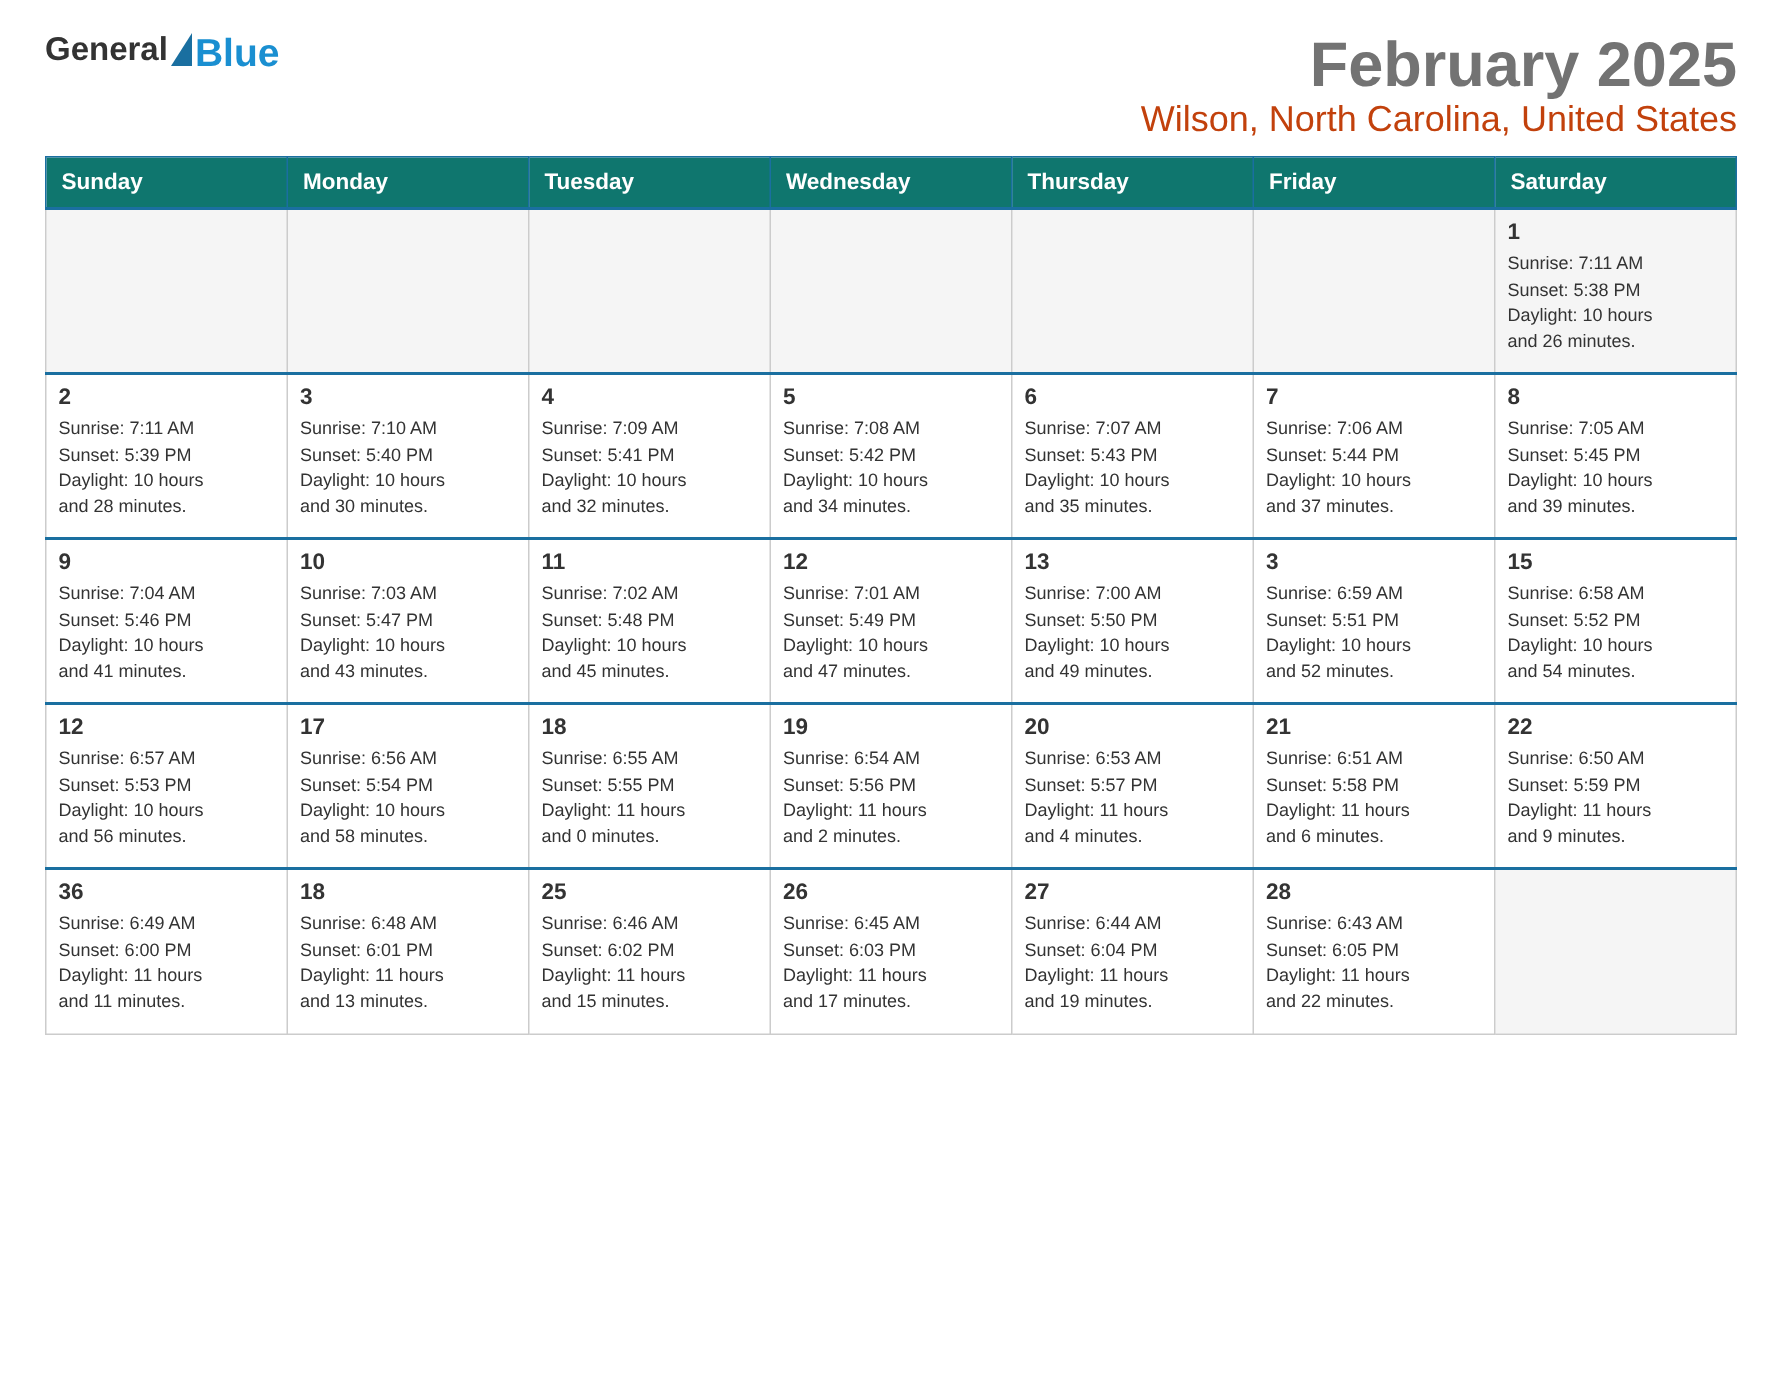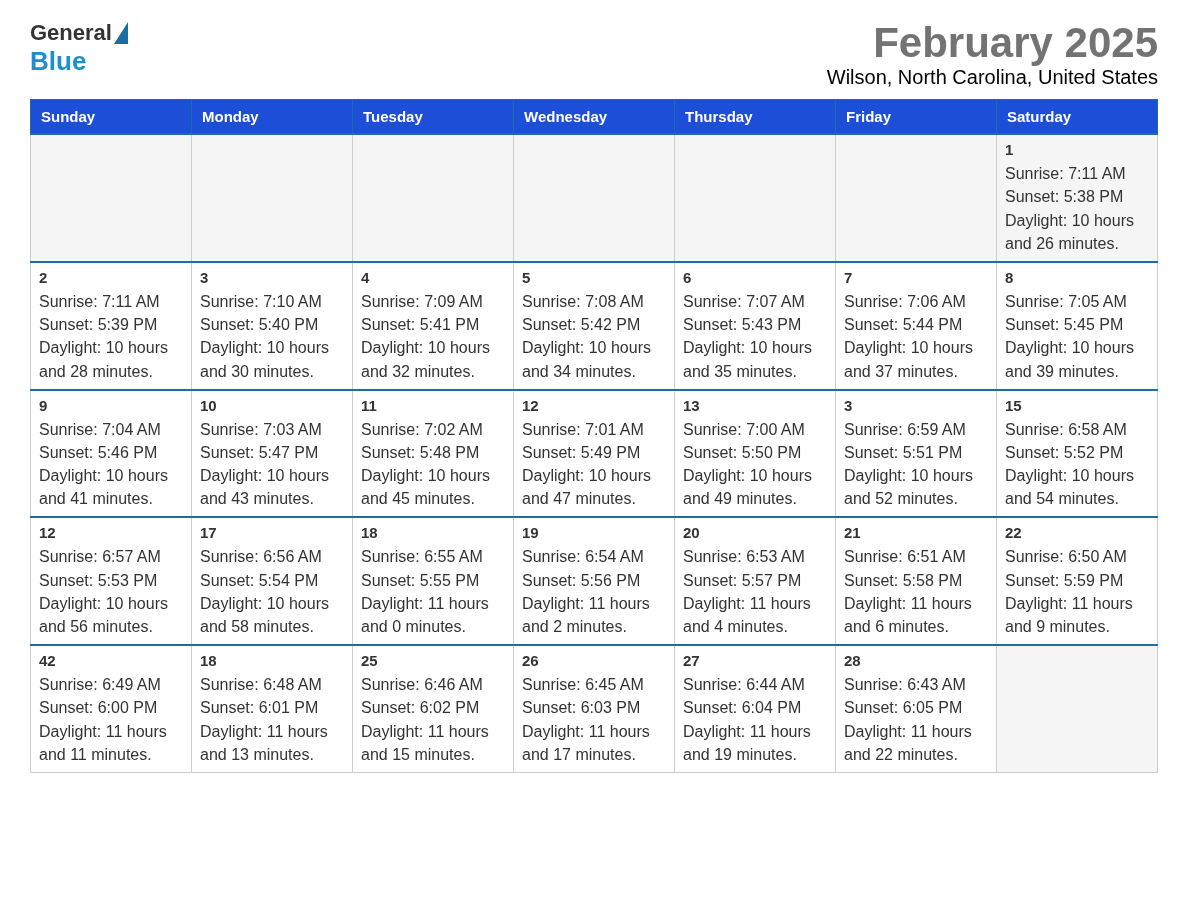--- a/index.html
+++ b/index.html
@@ -11,21 +11,21 @@
       min-height: 918px;
     }
     .header {
       display: flex;
       justify-content: space-between;
       align-items: flex-start;
       margin-bottom: 10px;
     }
     .logo {
       display: flex;
-      flex-direction: column;
+      flex-direction: row;
       align-items: flex-start;
     }
     .logo-top {
       display: flex;
       align-items: center;
       font-size: 22px;
       font-weight: bold;
       color: #333;
     }
     .logo-general { color: #333; }
@@ -45,31 +45,31 @@
     .title-block {
       text-align: right;
     }
     .title-block h1 {
       font-size: 42px;
       font-weight: bold;
       color: #737373;
       line-height: 1.1;
     }
     .title-block h2 {
-      font-size: 20px;
+      font-size: 24px;
       font-weight: normal;
-      color: #000000;
+      color: #c2410c;
     }
     .calendar {
       width: 100%;
       border-collapse: collapse;
       margin-top: 10px;
     }
     .calendar thead th {
-      background-color: #1d4ed8;
+      background-color: #0f766e;
       color: #fff;
       text-align: left;
       padding: 8px 10px;
       font-size: 15px;
       border: 1px solid #1a6fa0;
     }
     .calendar tbody td {
       vertical-align: top;
       border: 1px solid #ccc;
       padding: 6px 8px;
@@ -82,21 +82,21 @@
     .calendar tbody tr:first-child td {
       background-color: #f5f5f5;
     }
     .day-number {
       font-size: 15px;
       font-weight: bold;
       margin-bottom: 4px;
       display: block;
     }
     .day-info {
-      font-size: 16px;
+      font-size: 12px;
       color: #333;
       line-height: 1.45;
     }
     .empty-cell {
       background-color: #f5f5f5;
     }
     .calendar tbody tr {
       border-top: 2px solid #1a6fa0;
     }
   </style>
@@ -227,21 +227,21 @@
           <span class="day-number">21</span>
           <div class="day-info">Sunrise: 6:51 AM<br>Sunset: 5:58 PM<br>Daylight: 11 hours<br>and 6 minutes.</div>
         </td>
         <td>
           <span class="day-number">22</span>
           <div class="day-info">Sunrise: 6:50 AM<br>Sunset: 5:59 PM<br>Daylight: 11 hours<br>and 9 minutes.</div>
         </td>
       </tr>
       <tr>
         <td>
-          <span class="day-number">42</span>
+          <span class="day-number">36</span>
           <div class="day-info">Sunrise: 6:49 AM<br>Sunset: 6:00 PM<br>Daylight: 11 hours<br>and 11 minutes.</div>
         </td>
         <td>
           <span class="day-number">18</span>
           <div class="day-info">Sunrise: 6:48 AM<br>Sunset: 6:01 PM<br>Daylight: 11 hours<br>and 13 minutes.</div>
         </td>
         <td>
           <span class="day-number">25</span>
           <div class="day-info">Sunrise: 6:46 AM<br>Sunset: 6:02 PM<br>Daylight: 11 hours<br>and 15 minutes.</div>
         </td>

